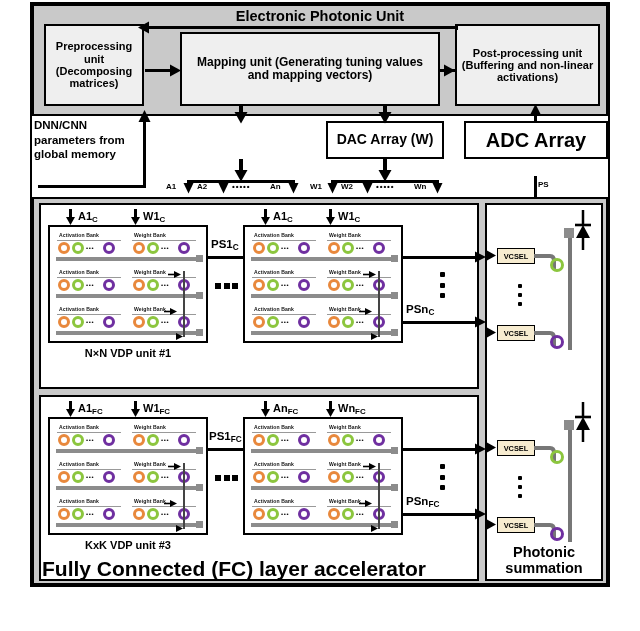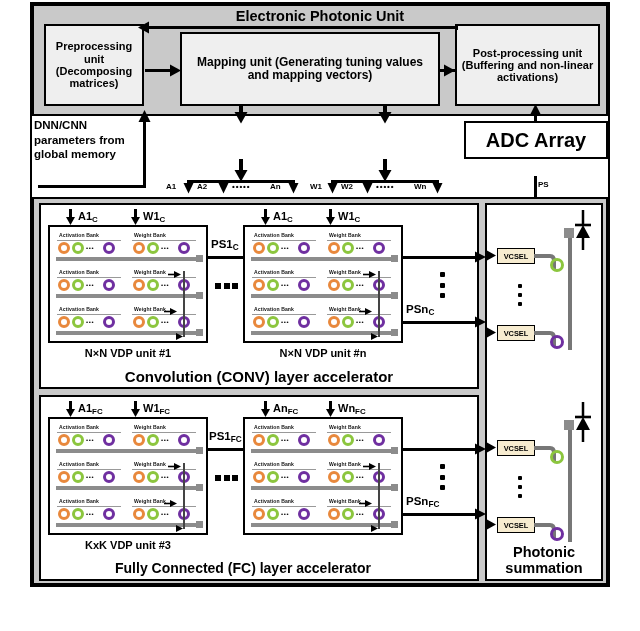--- a/index.html
+++ b/index.html
@@ -94,20 +94,21 @@
     </svg>
 
   <div class="plain" style="left:34px;top:118px;width:112px;font-size:11.5px;line-height:1.28;white-space:normal;">DNN/CNN parameters from global memory</div>
 
   <div class="line" style="left:38px;top:185px;width:108px;height:3px;"></div>
   <div class="line" style="left:143px;top:122px;width:3px;height:66px;"></div>
   <svg style="position:absolute;left:138px;top:110px;width:13px;height:14px;">
     <polygon points="6.5,0 0.5,12 12.5,12" fill="#000"></polygon>
     </svg>
 
+  <div class="box lbl" style="left:326px;top:121px;width:118px;height:38px;font-size:14px;">DAC Array (W)</div>
   <div class="box lbl" style="left:464px;top:121px;width:144px;height:38px;font-size:20px;">ADC Array</div>
 
   <div class="line" style="left:239px;top:106px;width:4px;height:9px;"></div>
   <svg style="position:absolute;left:234px;top:112px;width:14px;height:12px;">
     <polygon points="7,11.5 0.5,0 13.5,0" fill="#000"></polygon>
     </svg>
 
   <div class="line" style="left:383px;top:106px;width:4px;height:9px;"></div>
   <svg style="position:absolute;left:378px;top:112px;width:14px;height:12px;">
     <polygon points="7,11.5 0.5,0 13.5,0" fill="#000"></polygon>
@@ -163,21 +164,20 @@
   <div class="plain tiny" style="left:341px;top:182px;">W2</div>
   <div class="plain tiny" style="left:376px;top:182px;letter-spacing:.9px;">•••••</div>
   <div class="plain tiny" style="left:414px;top:182px;">Wn</div>
 
   <div class="line" style="left:534px;top:176px;width:2.5px;height:22px;"></div>
   <div class="plain tiny" style="left:538px;top:180px;">PS</div>
 
   <div id="accel-frame"></div>
 
   <div class="box" style="left:39px;top:203px;width:440px;height:186px;border-width:2.5px;"></div>
-  <div class="lbl" style="left:39px;top:367px;width:440px;height:20px;font-size:15px;">Convolution (CONV) layer accelerator</div>
 
   <div class="vdpunit" style="left:48px;top:225px;width:160px;height:118px;">
       <div class="banklabel" style="left: 9px; top: 5px;">Activation Bank</div>
       <div class="line" style="left: 7px; top: 13px; width: 64px; height: 1px; background: rgb(153, 153, 153);"></div>
       <div class="ring o" style="left: 8px; top: 15px; width: 12px; height: 12px;"></div>
       <div class="ring g" style="left: 22px; top: 15px; width: 12px; height: 12px;"></div>
       <div class="ring p" style="left: 53px; top: 15px; width: 12px; height: 12px;"></div>
       <div class="dots3" style="left: 36px; top: 18px;">•••</div>
       <div class="banklabel" style="left: 84px; top: 5px;">Weight Bank</div>
       <div class="line" style="left: 82px; top: 13px; width: 64px; height: 1px; background: rgb(153, 153, 153);"></div>
@@ -290,21 +290,20 @@
       </svg>
       <svg style="position: absolute; left: 114px; top: 80px; width: 14px; height: 9px;">
         <line x1="0" y1="4.5" x2="9" y2="4.5" stroke="#000" stroke-width="1.6"></line>
         <polygon points="13,4.5 6,1 6,8" fill="#000"></polygon>
       </svg>
       <div class="line" style="left: 133px; top: 44px; width: 1.8px; height: 66px; background: rgb(68, 68, 68);"></div>
       <svg style="position: absolute; left: 120px; top: 105px; width: 14px; height: 9px;">
         <polygon points="13,4.5 6,1 6,8" fill="#000"></polygon>
       </svg>
     </div>
-  <div class="lbl" style="left:243px;top:345px;width:160px;height:16px;font-size:11px;">N×N VDP unit #n</div>
   <svg style="position:absolute;left:261px;top:209px;width:9px;height:16px;">
     <rect x="3" y="0" width="3" height="10" fill="#000"></rect>
       <polygon points="4.5,16 0,8 9,8" fill="#000"></polygon>
     </svg>
   <div class="plain" style="left:273px;top:210px;font-size:11px;"><span>A1</span><span class="sub">C</span></div>
   <svg style="position:absolute;left:326px;top:209px;width:9px;height:16px;">
     <rect x="3" y="0" width="3" height="10" fill="#000"></rect>
       <polygon points="4.5,16 0,8 9,8" fill="#000"></polygon>
     </svg>
   <div class="plain" style="left:338px;top:210px;font-size:11px;"><span>W1</span><span class="sub">C</span></div>
@@ -327,21 +326,21 @@
   <svg style="position:absolute;left:475px;top:316px;width:12px;height:12px;">
     <polygon points="11,6 0,0.5 0,11.5" fill="#000"></polygon>
     </svg>
   <div class="vdots" style="left:440px;top:272px;width:5px;height:26px;">
     <i style="width:5px;height:5px;"></i>
       <i style="width:5px;height:5px;"></i>
       <i style="width:5px;height:5px;"></i>
   </div>
 
   <div class="box" style="left:39px;top:395px;width:440px;height:186px;border-width:2.5px;"></div>
-  <div class="lbl" style="left:39px;top:559px;width:408px;height:20px;font-size:14px;">Fully Connected (FC) layer accelerator</div>
+  <div class="lbl" style="left:30px;top:559px;width:408px;height:20px;font-size:21px;">Fully Connected (FC) layer accelerator</div>
 
   <div class="vdpunit" style="left:48px;top:417px;width:160px;height:118px;">
       <div class="banklabel" style="left: 9px; top: 5px;">Activation Bank</div>
       <div class="line" style="left: 7px; top: 13px; width: 64px; height: 1px; background: rgb(153, 153, 153);"></div>
       <div class="ring o" style="left: 8px; top: 15px; width: 12px; height: 12px;"></div>
       <div class="ring g" style="left: 22px; top: 15px; width: 12px; height: 12px;"></div>
       <div class="ring p" style="left: 53px; top: 15px; width: 12px; height: 12px;"></div>
       <div class="dots3" style="left: 36px; top: 18px;">•••</div>
       <div class="banklabel" style="left: 84px; top: 5px;">Weight Bank</div>
       <div class="line" style="left: 82px; top: 13px; width: 64px; height: 1px; background: rgb(153, 153, 153);"></div>

